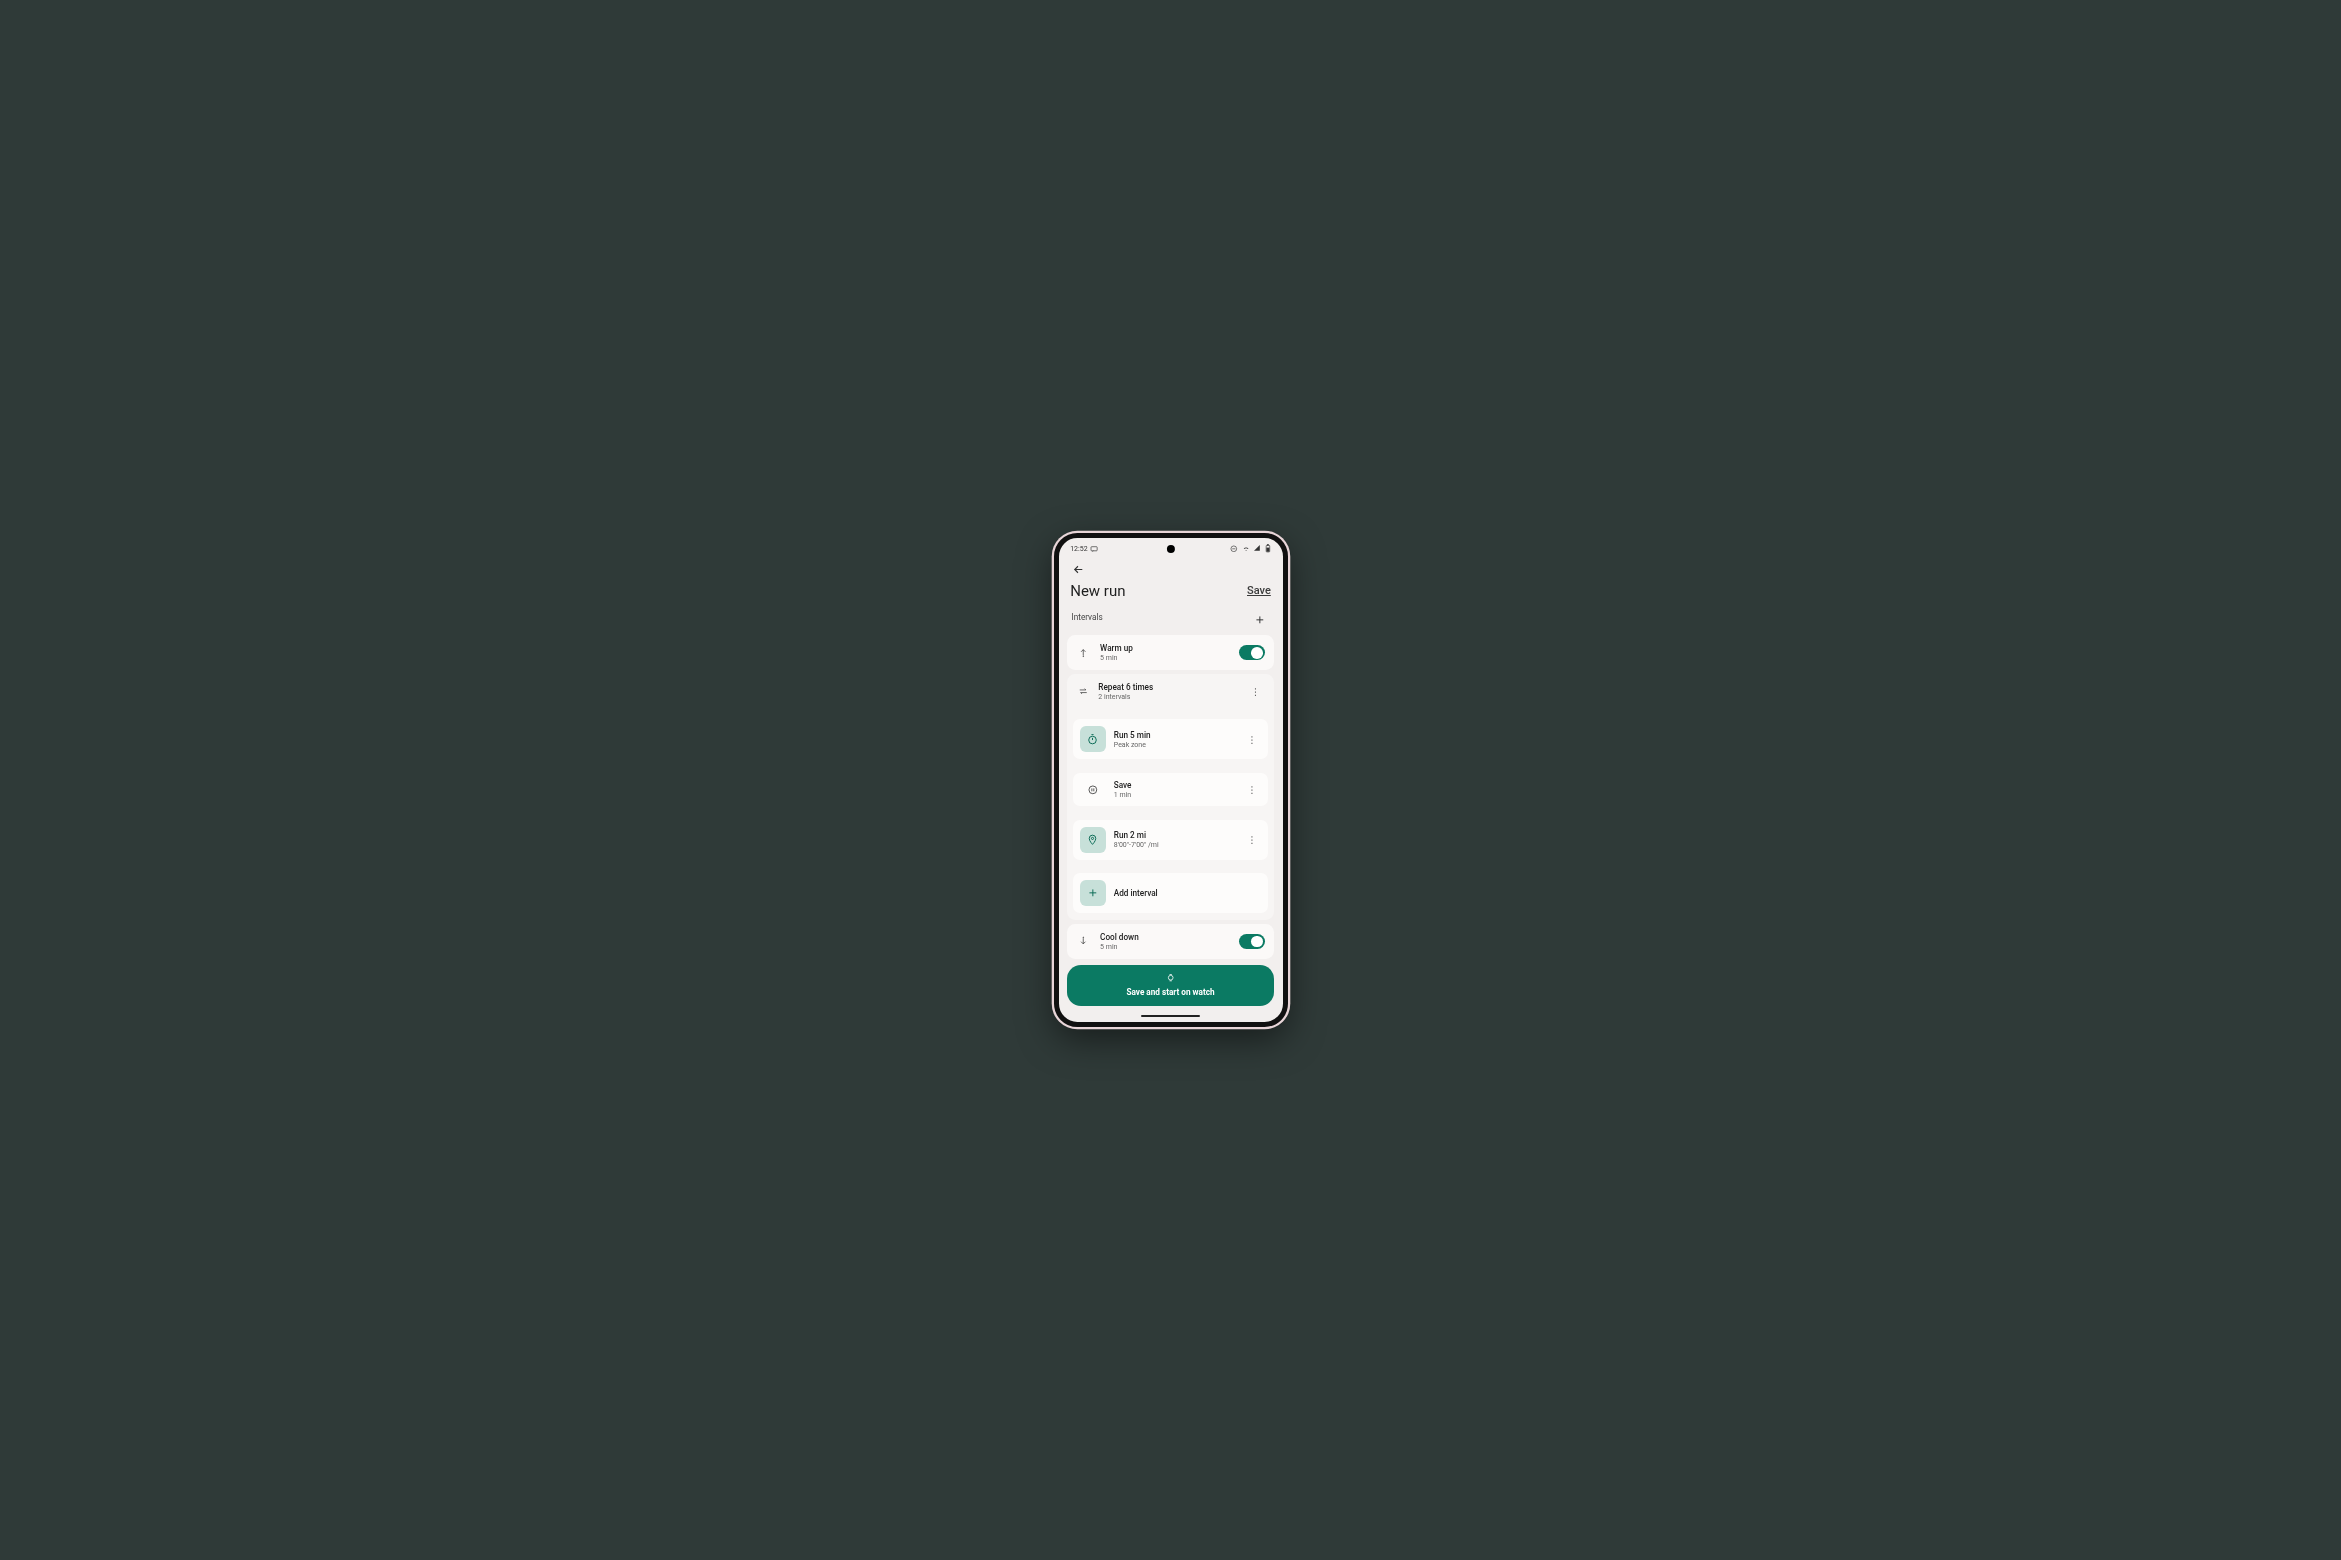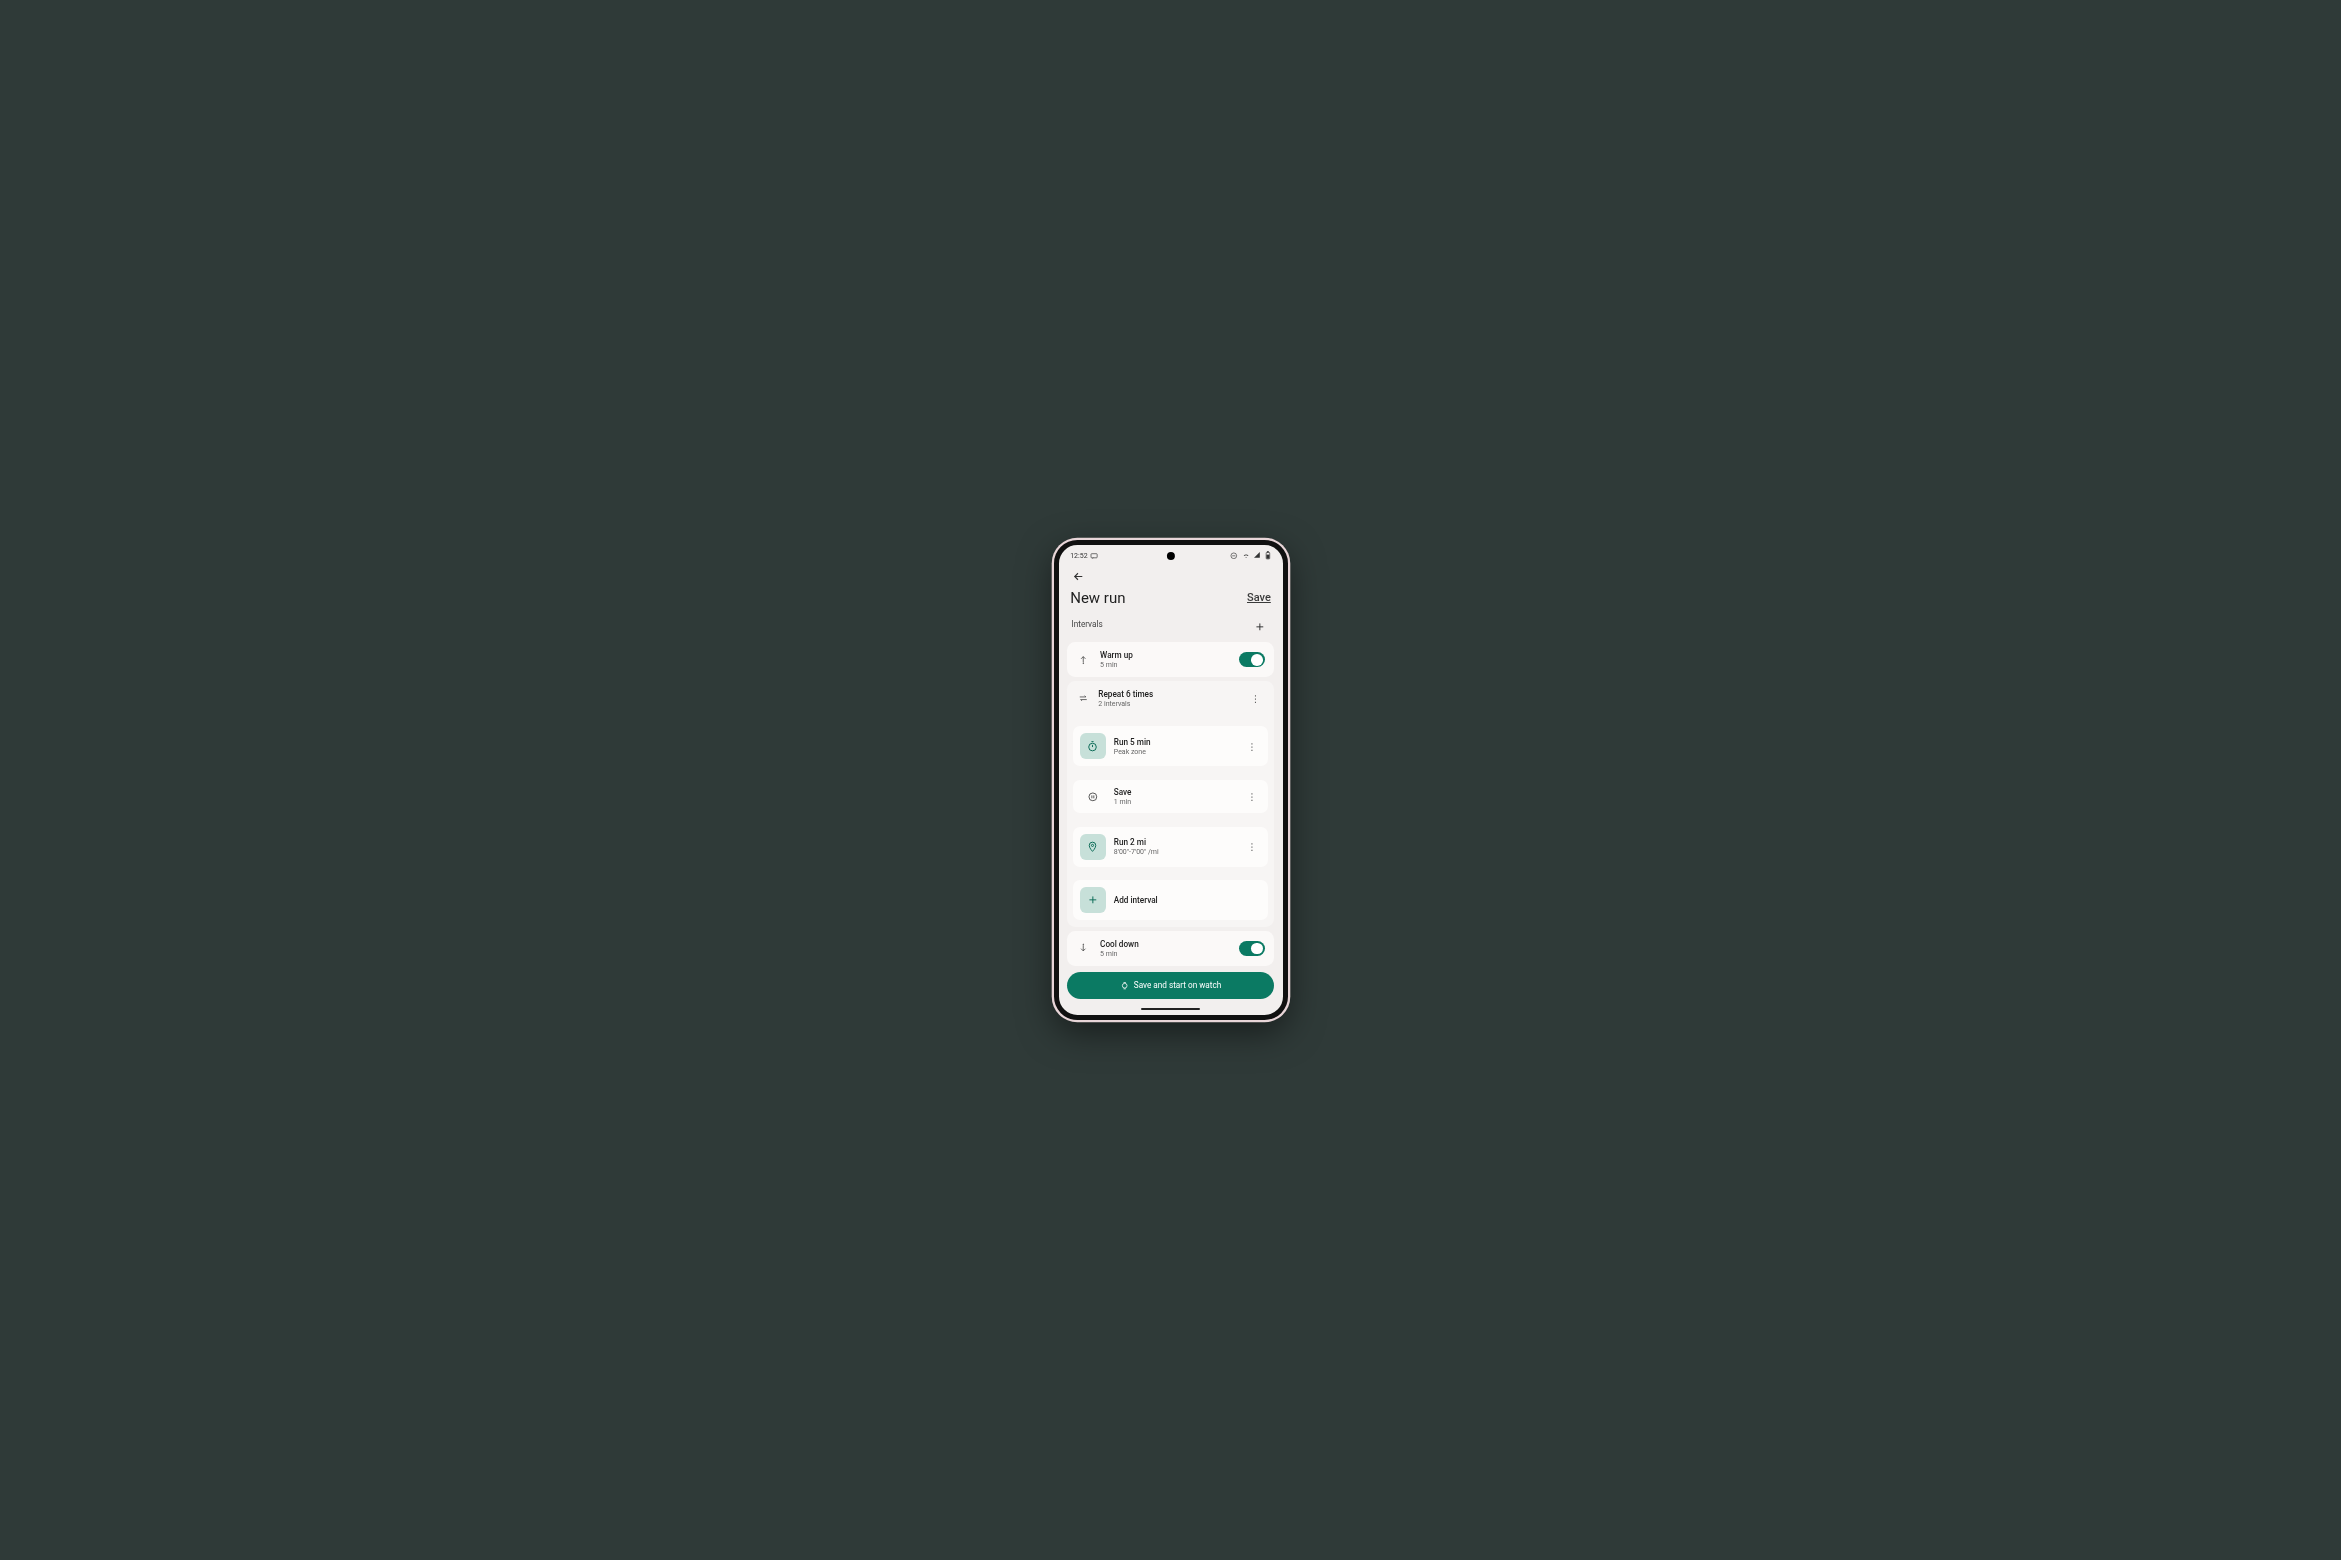--- a/index.html
+++ b/index.html
@@ -148,21 +148,22 @@
     margin: 5.9px 8.2px 9.4px;
     background: #0b7a63;
     color: #fff;
     border-radius: 14px;
     padding: 8.2px;
     display:flex;
     align-items:center;
     justify-content:center;
     gap: 4.7px;
     font-size: 8.2px;
-    font-weight: 400;
+    font-weight: 700;
+    flex-direction: column;
   }
   .nav-handle {
     width: 59px; height: 2.3px;
     background: #222;
     border-radius: 1.2px;
     margin: 2.3px auto 4.7px;
   }
   svg { display:block; }
 </style>
 </head>

